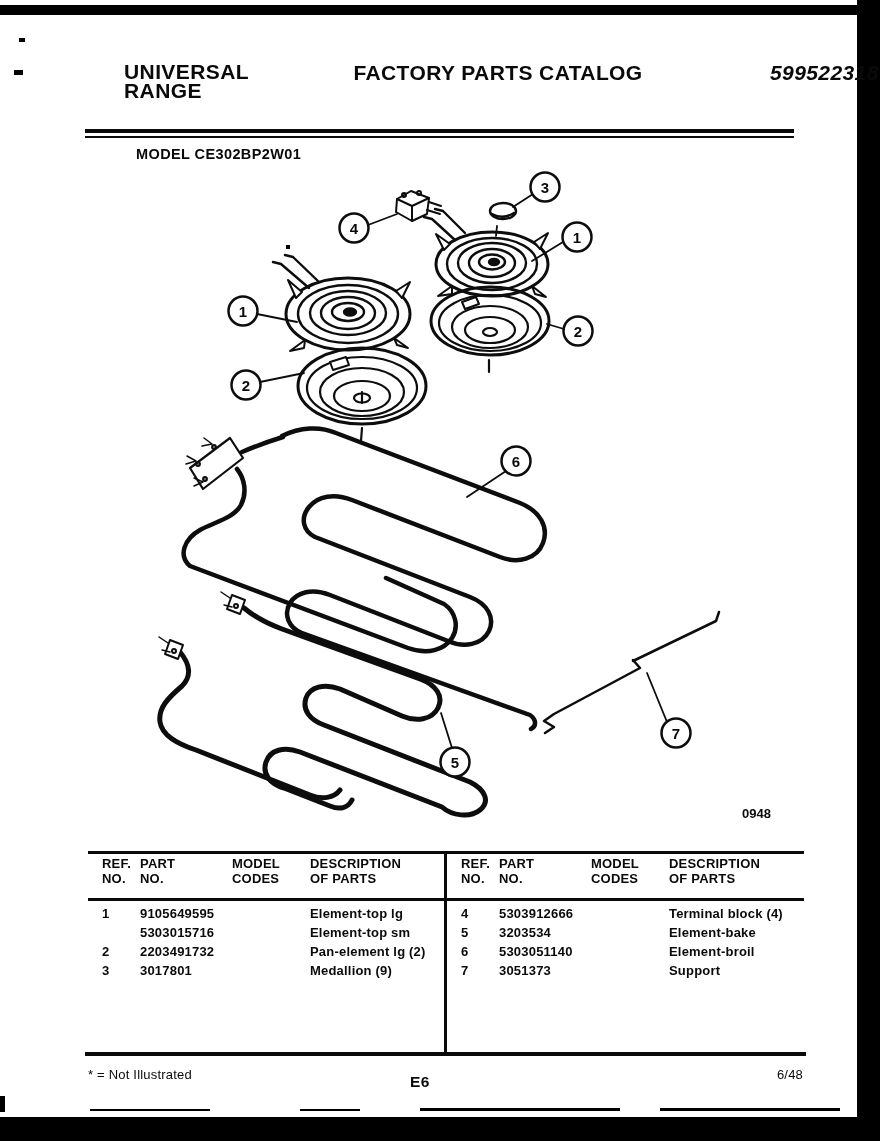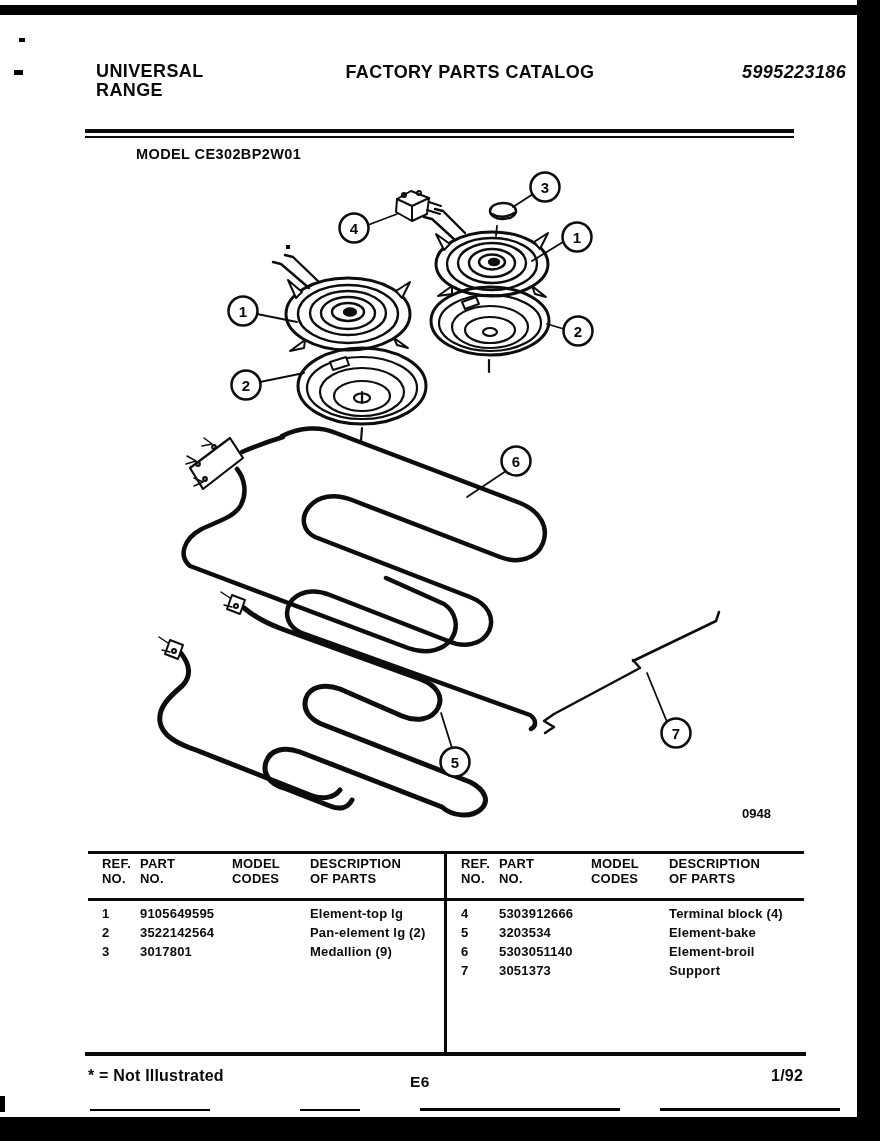--- a/index.html
+++ b/index.html
@@ -1,29 +1,29 @@
 <!DOCTYPE html>
 <html><head>
 <meta charset="utf-8">
 <style>
   html,body{margin:0;padding:0;background:#e8e8e8;}
   .page{position:relative;width:880px;height:1141px;background:#ffffff;overflow:hidden;
         font-family:"Liberation Sans",sans-serif;color:#0a0a0a;}
   .abs{position:absolute;}
   .b{font-weight:700;}
-  .hdr{font-size:18px;line-height:19px;letter-spacing:.4px;}
+  .hdr{font-size:21px;line-height:19px;letter-spacing:.4px;margin-left:28px;}
   .model{font-size:14.5px;letter-spacing:.4px;}
   .svgwrap{position:absolute;left:0;top:0;width:880px;height:1141px;}
   svg text.callout{font:700 15px "Liberation Sans",sans-serif;fill:#0a0a0a;}
   svg text.figcode{font:700 13px "Liberation Sans",sans-serif;fill:#0a0a0a;}
   .thead,.trow{display:grid;grid-template-columns:38px 92px 78px auto;}
   .thead{font-size:13px;line-height:15px;font-weight:700;letter-spacing:.2px;}
   .thead span{display:block;}
   .trows{font-size:13px;line-height:19px;font-weight:700;letter-spacing:.2px;}
-  .ftr{font-size:16px;font-weight:700;letter-spacing:.2px;}
+  .ftr{font-size:13px;font-weight:400;letter-spacing:.2px;}
   .pagecode{font-size:15.5px;font-weight:700;text-align:left;letter-spacing:.5px;}
 </style>
 </head>
 <body>
 
 <div class="page">
 
   <div class="svgwrap">
   <svg width="880" height="1141" viewBox="0 0 880 1141">
 
@@ -248,22 +248,28 @@
   </div>
 
   <div class="abs trows" style="left:102px;top:904px;width:340px;">
     <div class="trow">
       <span>1</span>
       <span>9105649595</span>
       <span></span>
       <span>Element-top lg</span>
     </div>
     <div class="trow">
+      <span></span>
+      <span>5303015716</span>
+      <span></span>
+      <span>Element-top sm</span>
+    </div>
+    <div class="trow">
       <span>2</span>
-      <span>3522142564</span>
+      <span>2203491732</span>
       <span></span>
       <span>Pan-element lg (2)</span>
     </div>
     <div class="trow">
       <span>3</span>
       <span>3017801</span>
       <span></span>
       <span>Medallion (9)</span>
     </div>
   </div>
@@ -309,15 +315,15 @@
     <div class="trow">
       <span>7</span>
       <span>3051373</span>
       <span></span>
       <span>Support</span>
     </div>
   </div>
 
   <div class="abs ftr" style="left:88px;top:1067px;">* = Not Illustrated</div>
   <div class="abs pagecode" style="left:410px;top:1073px;width:80px;">E6</div>
-  <div class="abs ftr" style="left:745px;top:1067px;width:58px;text-align:right;">1/92</div>
+  <div class="abs ftr" style="left:745px;top:1067px;width:58px;text-align:right;">6/48</div>
 
 </div>
 
 </body></html>

